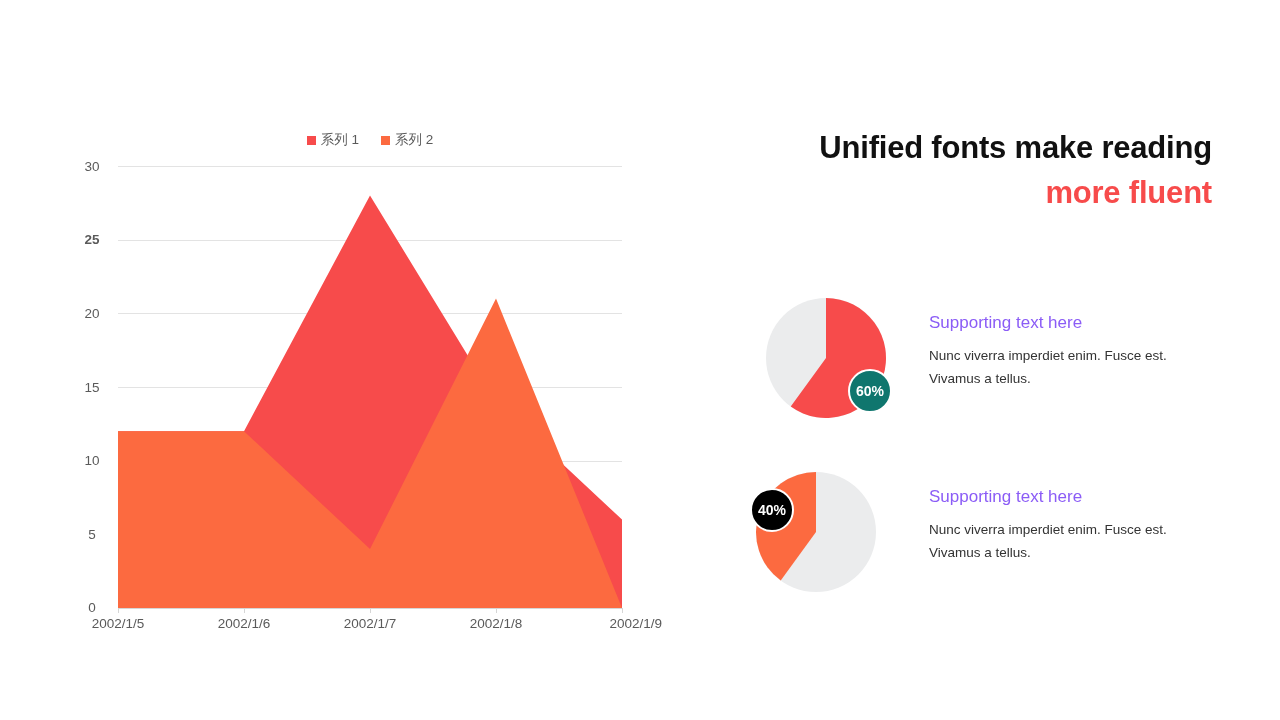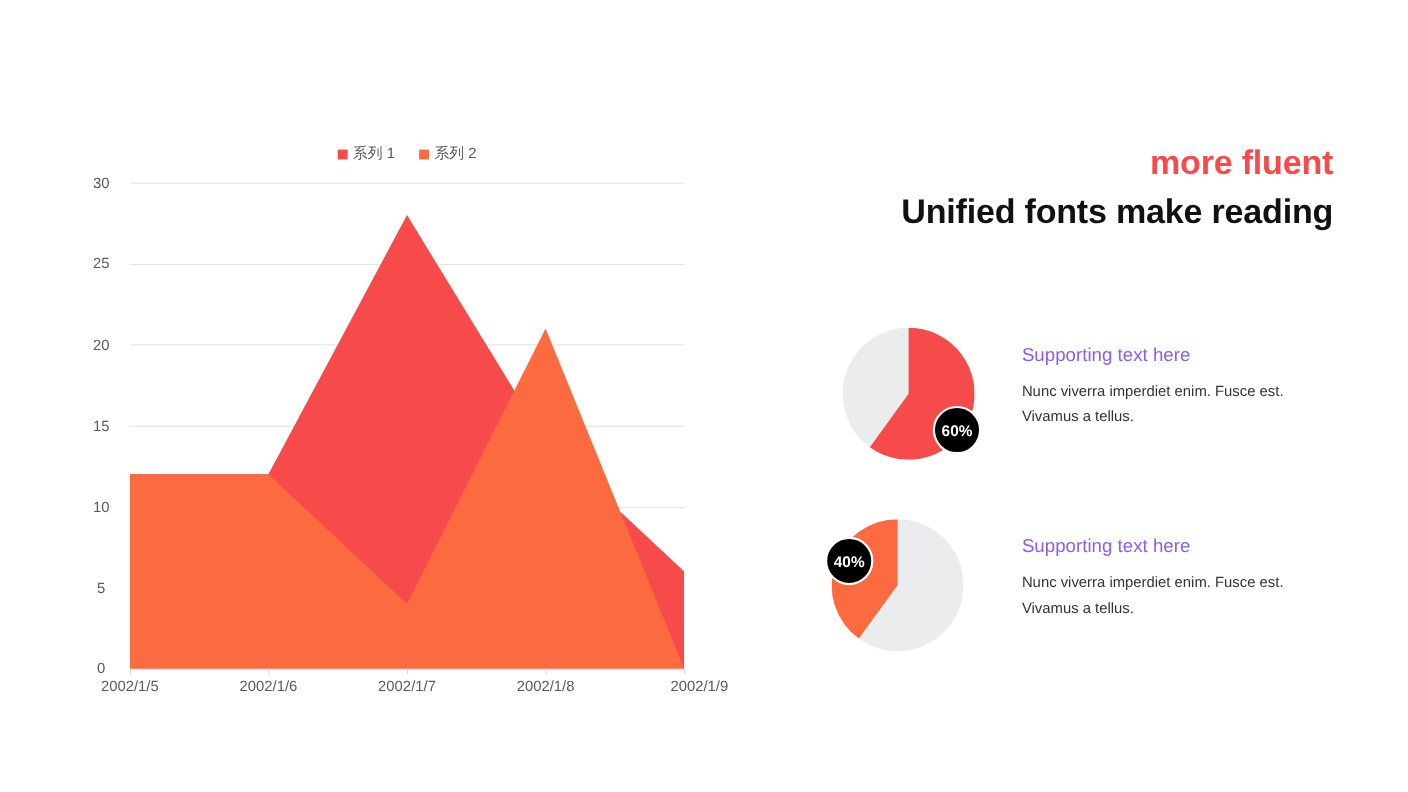--- a/index.html
+++ b/index.html
@@ -169,21 +169,21 @@
     display: flex;
     align-items: center;
     justify-content: center;
     color: #ffffff;
     font-size: 14px;
     font-weight: bold;
   }
   #pie-badge-1 {
     left: 82px;
     top: 71px;
-    background: #000000;
+    background: #0f766e;
   }
   #pie-badge-2 {
     left: -6px;
     top: 16px;
     background: #000000;
   }
 
   .info-text {
     position: absolute;
     left: 239px;
@@ -215,21 +215,21 @@
       <span class="legend-swatch" style="background:#F74B4B"></span>
       <span class="legend-label">系列 1</span>
     </div>
     <div class="legend-entry">
       <span class="legend-swatch" style="background:#FC6A40"></span>
       <span class="legend-label">系列 2</span>
     </div>
   </div>
 
   <div class="y-axis-label" style="left:72px; top:160px;">30</div>
-  <div class="y-axis-label" style="left:72px; top:233px;">25</div>
+  <div class="y-axis-label" style="left:72px; top:233px;font-weight:bold;">25</div>
   <div class="y-axis-label" style="left:72px; top:307px;">20</div>
   <div class="y-axis-label" style="left:72px; top:381px;">15</div>
   <div class="y-axis-label" style="left:72px; top:454px;">10</div>
   <div class="y-axis-label" style="left:72px; top:528px;">5</div>
   <div class="y-axis-label" style="left:72px; top:601px;">0</div>
 
   <div id="plot-frame">
     <div class="grid-line" style="top:0px;"></div>
     <div class="grid-line" style="top:73.7px;"></div>
     <div class="grid-line" style="top:147.3px;"></div>
@@ -255,22 +255,22 @@
   <div class="x-axis-label" style="left:78px; width:80px;">2002/1/5</div>
   <div class="x-axis-label" style="left:204px; width:80px;">2002/1/6</div>
   <div class="x-axis-label" style="left:330px; width:80px;">2002/1/7</div>
   <div class="x-axis-label" style="left:456px; width:80px;">2002/1/8</div>
   <div class="x-axis-label" style="left:582px; width:80px;text-align:right;">2002/1/9</div>
 </div>
 
 <div id="right-panel">
 
   <div id="headline">
+    <div class="headline-line" id="headline-line-primary">Unified fonts make reading</div>
     <div class="headline-line" id="headline-line-accent">more fluent</div>
-    <div class="headline-line" id="headline-line-primary">Unified fonts make reading</div>
   </div>
 
   <div class="info-block" id="info-block-1">
     <div class="pie-wrap" id="pie-wrap-1">
       <svg class="pie-svg" viewBox="0 0 120 120">
         <circle cx="60" cy="60" r="60" fill="#EBECED"></circle>
 
         <path d="M 60 60 L 60 0 A 60 60 0 1 1 24.73 108.54 Z" fill="#F74B4B"></path>
       </svg>
       <div class="pie-badge" id="pie-badge-1">60%</div>

